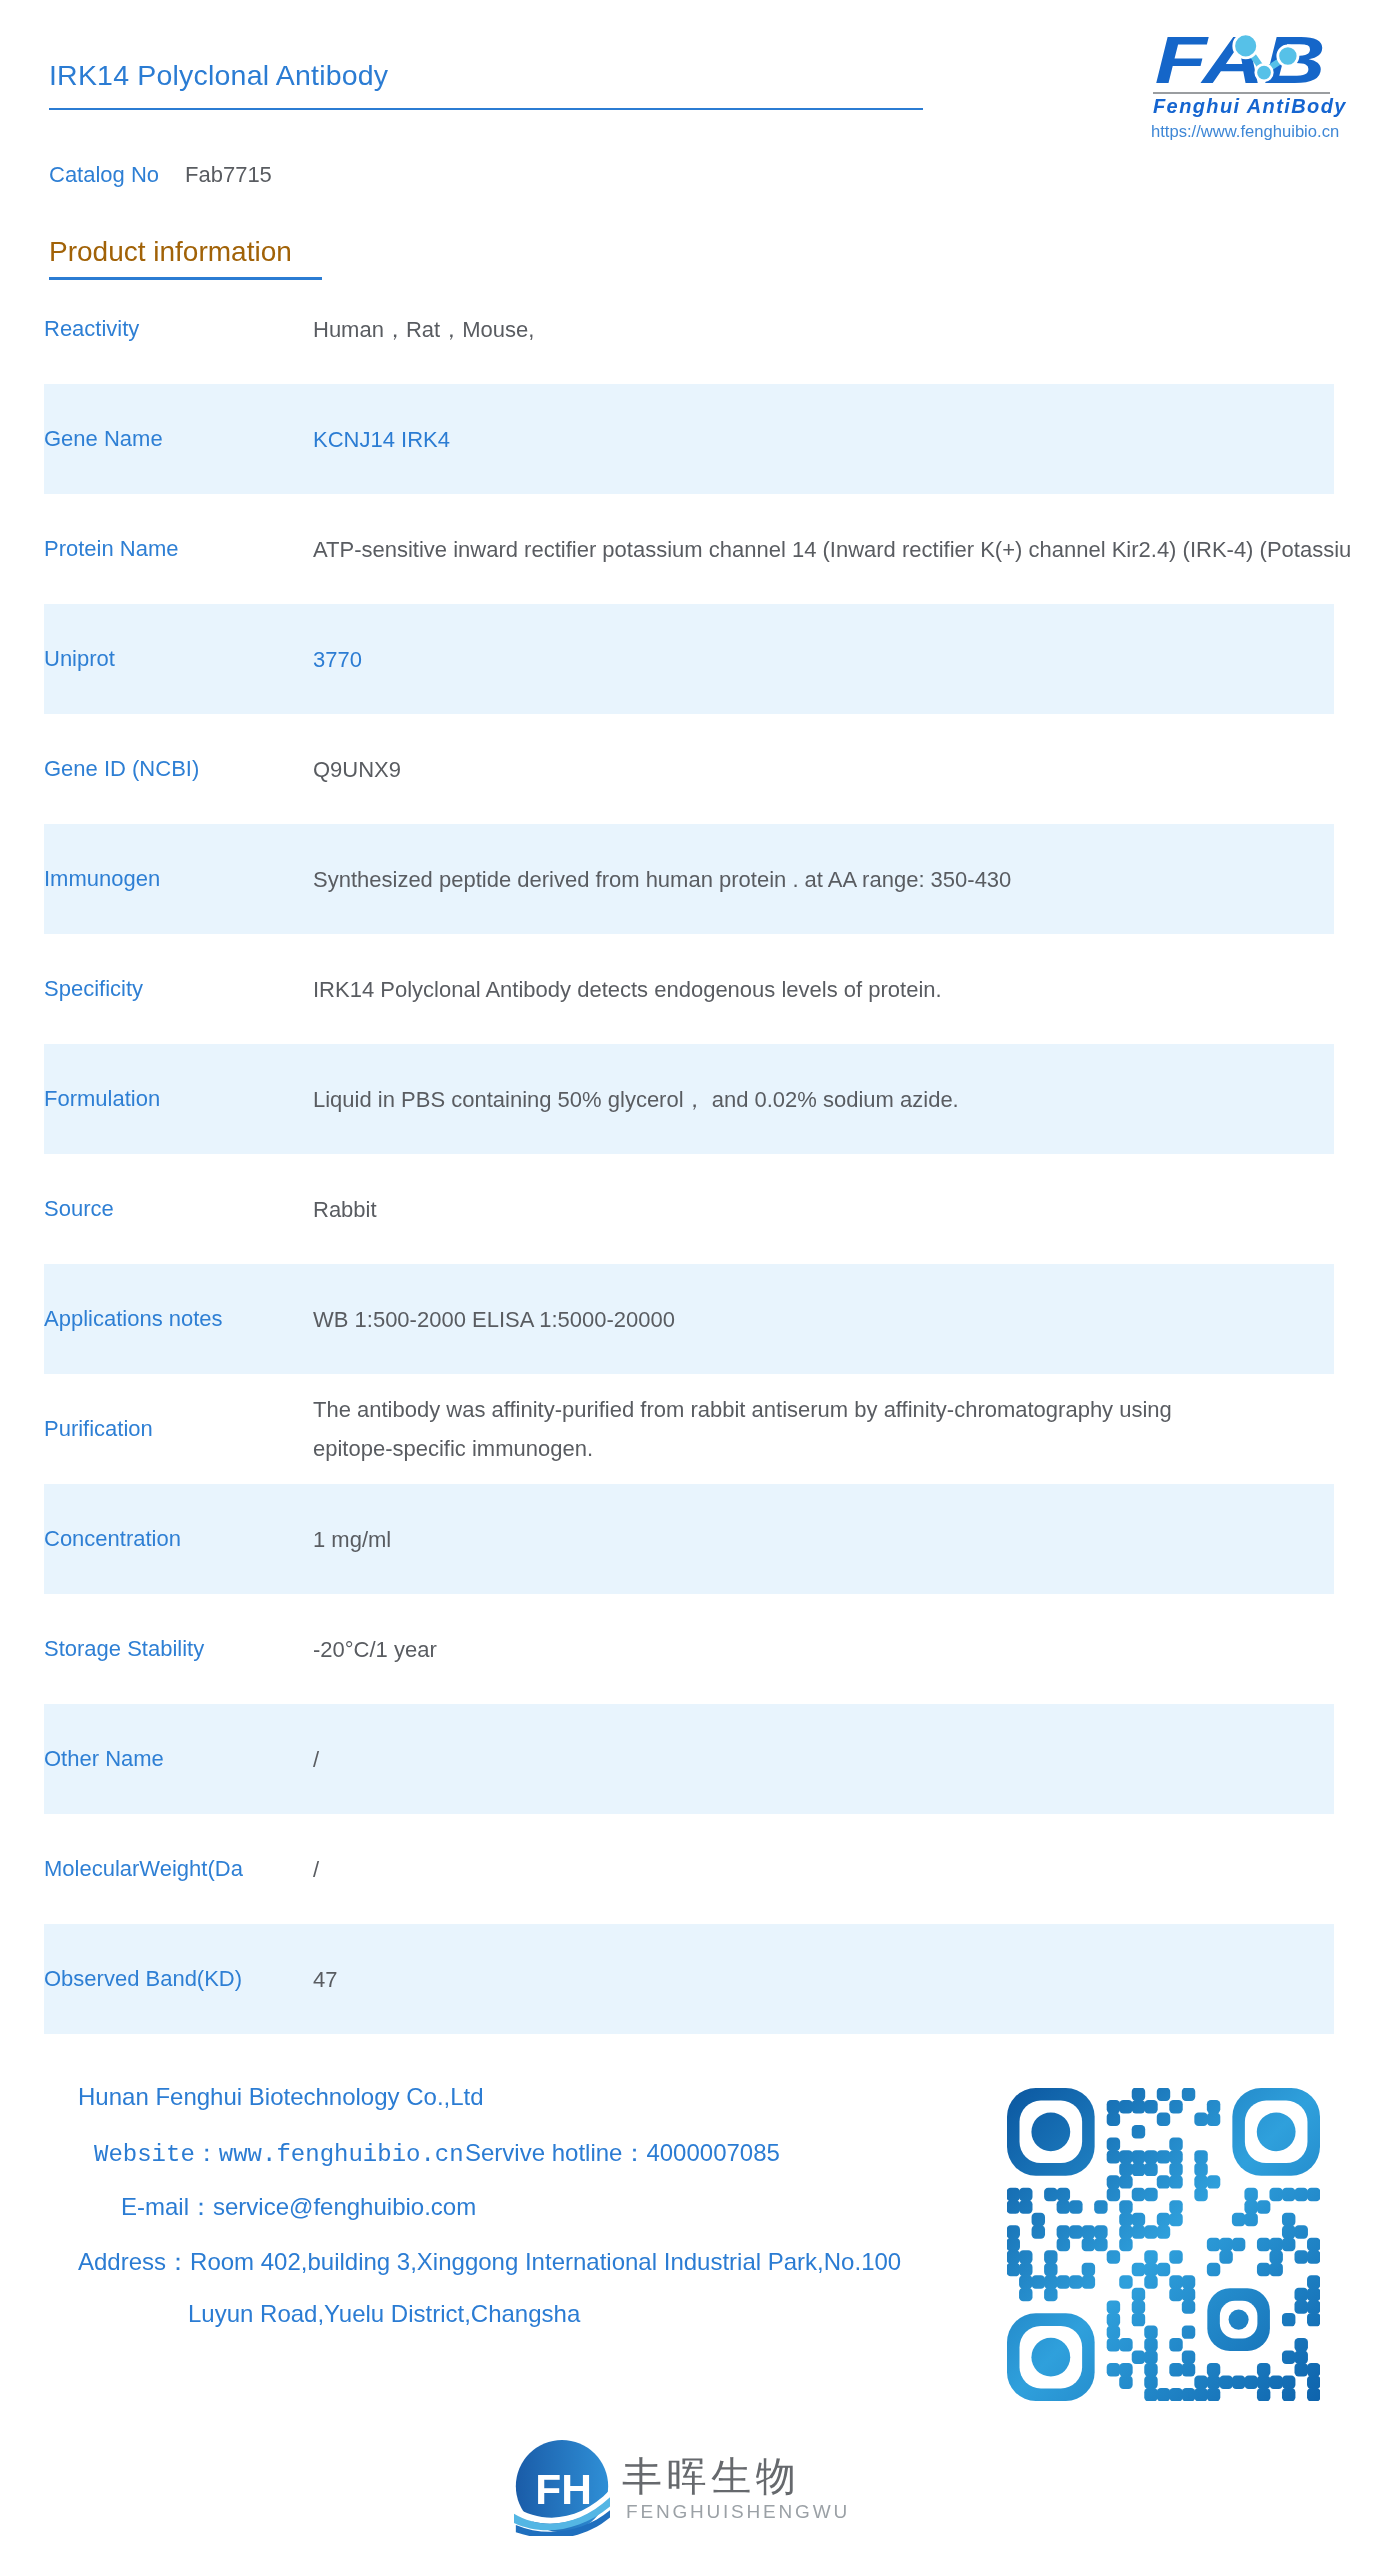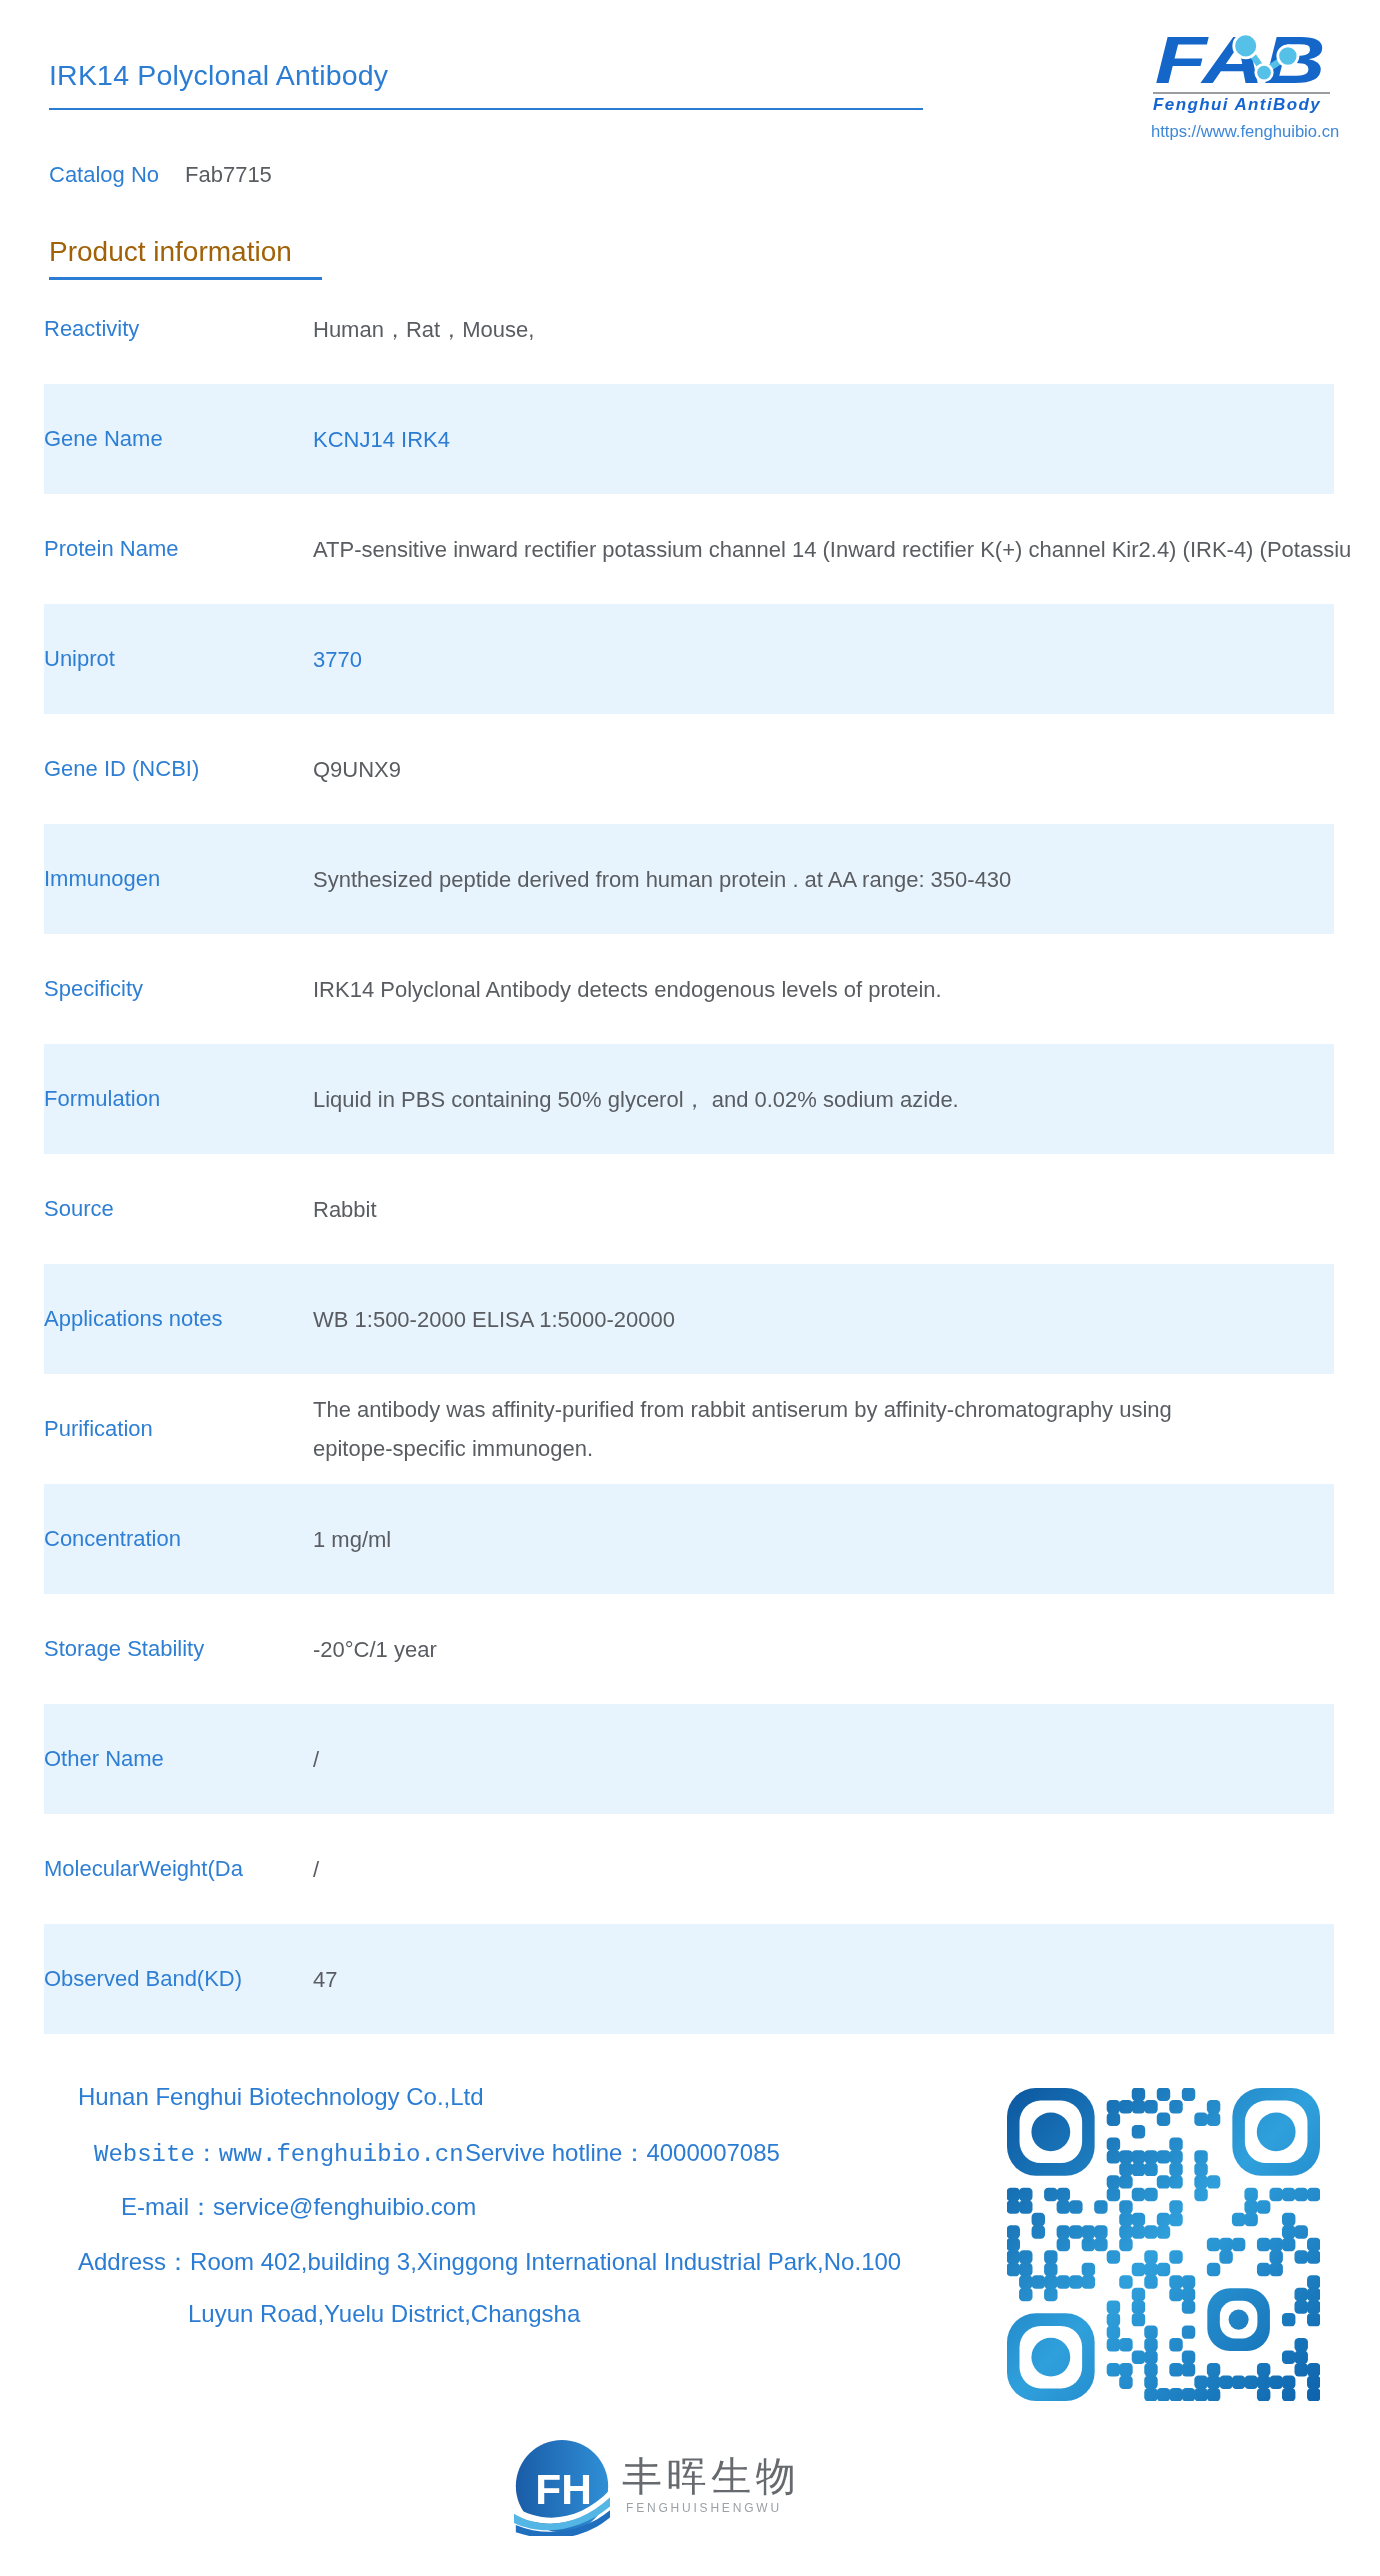--- a/index.html
+++ b/index.html
@@ -7,21 +7,21 @@
         font-family:"Liberation Sans", sans-serif;}
 
   
   .doc-title{position:absolute;left:49px;top:59px;font-size:28.5px;color:#2B7CD3;letter-spacing:0.2px;}
   .title-rule{position:absolute;left:49px;top:108px;width:874px;height:1.8px;background:#2B7CD3;}
   .catalog-label{position:absolute;left:49px;top:162px;font-size:22px;color:#2E7FD4;}
   .catalog-value{position:absolute;left:185px;top:162px;font-size:22px;color:#595C61;}
 
   .fab-logo{position:absolute;left:1153px;top:31px;width:178px;height:61px;}
   .logo-rule{position:absolute;left:1153px;top:92px;width:177px;height:1.8px;background:#9A9DA0;}
-  .brand-name{position:absolute;left:1153px;top:95px;width:178px;font-size:17px;font-weight:bold;
+  .brand-name{position:absolute;left:1153px;top:95px;width:178px;font-size:20px;font-weight:bold;
               font-style:italic;color:#1565D0;letter-spacing:1.4px;white-space:nowrap;}
   .brand-url{position:absolute;left:1151px;top:122px;font-size:16.6px;color:#3E87D6;}
 
   .section-heading{position:absolute;left:49px;top:236px;font-size:28px;color:#a16207;}
   .heading-rule{position:absolute;left:49px;top:277px;width:273px;height:2.8px;background:#2B7CD3;}
 
   
   .product-table{position:absolute;left:0;top:274px;width:1380px;}
   .trow{position:relative;height:110px;display:flex;align-items:center;padding-left:44px;box-sizing:border-box;}
   .trow.shaded::before{content:"";position:absolute;left:44px;right:46px;top:0;bottom:0;background:#E8F4FD;}
@@ -38,21 +38,21 @@
   .f-hotline{left:465px;top:2137px;}
   .f-email{left:78px;top:2191px;margin-left:43px;}
   .f-addr1{left:78px;top:2246px;}
   .f-addr2{left:188px;top:2300px;}
 
   .qr{position:absolute;left:1007px;top:2088px;width:313px;height:313px;}
 
   .sphere-logo{position:absolute;left:514px;top:2440px;width:96px;height:96px;}
   .brand-cn{position:absolute;left:622px;top:2449px;font-size:40px;color:#66696D;letter-spacing:4.6px;
             font-family:"DejaVu Sans", sans-serif;}
-  .brand-en{position:absolute;left:626px;top:2501px;font-size:12px;color:#9BA1A6;letter-spacing:2.8px;}
+  .brand-en{position:absolute;left:626px;top:2501px;font-size:19px;color:#9BA1A6;letter-spacing:2.8px;}
 </style>
 </head>
 <body>
 
 <div class="page">
 
   <div class="doc-title">IRK14 Polyclonal Antibody</div>
   <div class="title-rule"></div>
 
   <svg class="fab-logo" viewBox="0 0 194 66">

